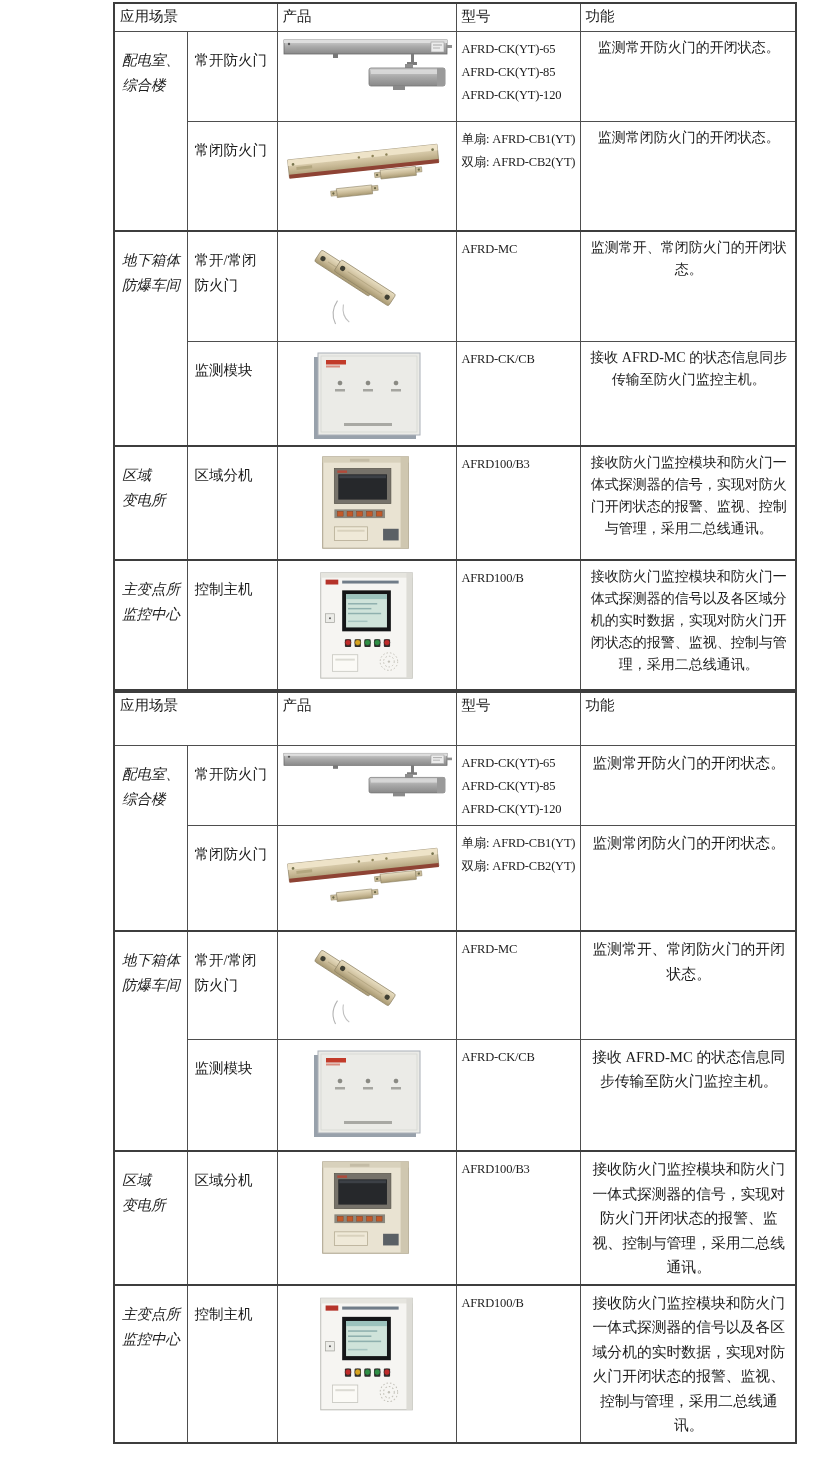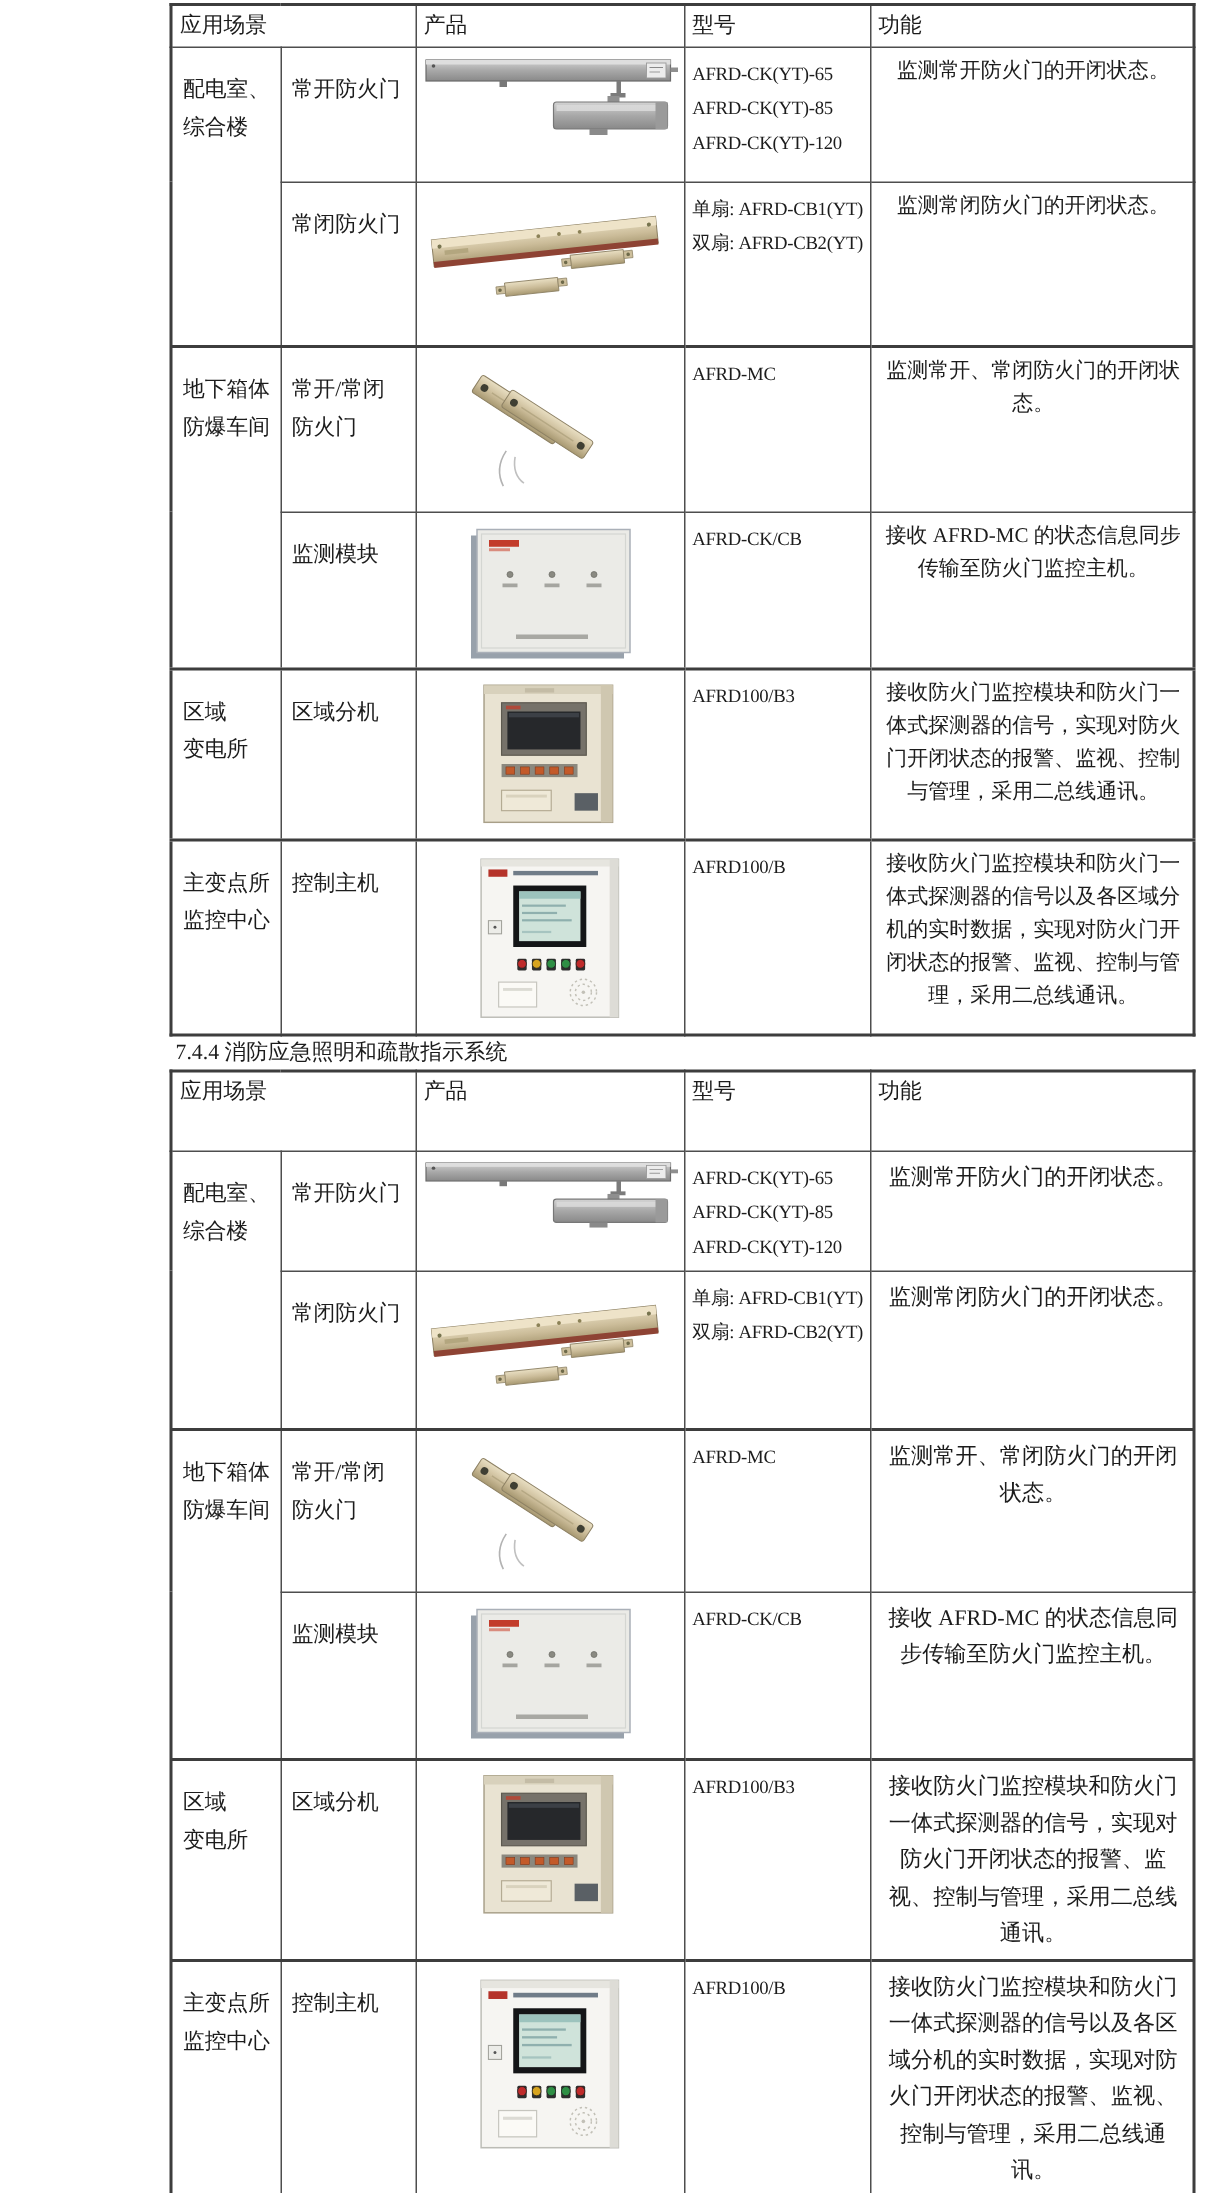--- a/index.html
+++ b/index.html
@@ -8,21 +8,21 @@
   .doc{position:absolute;left:113px;top:2px;width:684px;}
   .sec-title{font-size:14.5px;line-height:18px;margin:2px 0 2px 4px;white-space:nowrap;}
   .ptable{border-collapse:collapse;table-layout:fixed;width:682px;border:2px solid #3d3d3d;}
   .ptable td{border:1px solid #4e4e4e;vertical-align:top;overflow:hidden;}
   .hd td{font-size:14.5px;padding:3px 5px;}
   tr.h28{height:28px;} tr.h53{height:53px;} tr.h68{height:68px;}
   tr.h90{height:90px;} tr.h105{height:105px;} tr.h106{height:106px;}
   tr.h108{height:108px;} tr.h110{height:110px;} tr.h112{height:112px;}
   tr.h114{height:114px;} tr.h122{height:122px;} tr.h130{height:130px;} tr.h138{height:138px;}
   tr.thick td{border-top:2.5px solid #3d3d3d;}
-  .scen{border-right:2px solid #3d3d3d;}
+  .scen{border-right:2px solid #3d3d3d;font-style:italic;}
   .scen,.prod{font-size:14.5px;line-height:25px;padding:16px 3px 4px 7px;}
   .model{font-family:Liberation Serif, serif;font-size:12.5px;
          letter-spacing:-0.2px;line-height:23px;padding:6px 2px 4px 5px;}
   .model .ln{white-space:nowrap;}
   .func{font-size:14px;line-height:22px;padding:5px 5px 4px 7px;text-align:center;}
   .t2 .func{font-size:14.8px;line-height:24.5px;}
   .imgc{text-align:center;padding:2px 0 0 0;}
   svg.pimg{display:inline-block;vertical-align:top;}
   .pimg-closer{width:172px;height:72px;margin-top:1px;}
   .pimg-magnet{width:168px;height:97px;}
@@ -302,21 +302,20 @@
             </svg>
       </td>
       <td class="model">
         <div class="ln">AFRD100/B</div>
       </td>
       <td class="func">接收防火门监控模块和防火门一体式探测器的信号以及各区域分机的实时数据，实现对防火门开闭状态的报警、监视、控制与管理，采用二总线通讯。</td>
     </tr>
   </tbody>
     </table>
 
-  <div class="sec-title">7.4.4 消防应急照明和疏散指示系统</div>
 
   <table class="ptable t2">
     <colgroup>
       <col style="width:73px">
         <col style="width:90px">
         <col style="width:179px">
         <col style="width:124px">
         <col style="width:216px">
     </colgroup>
     <tbody>

